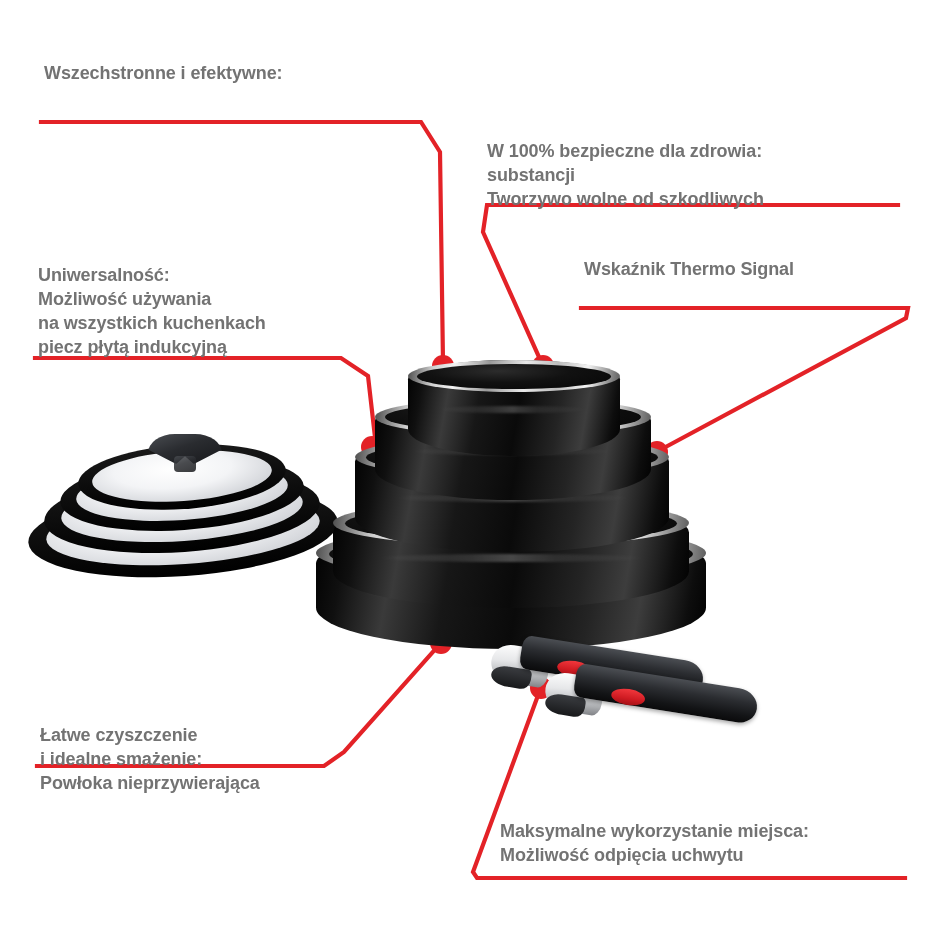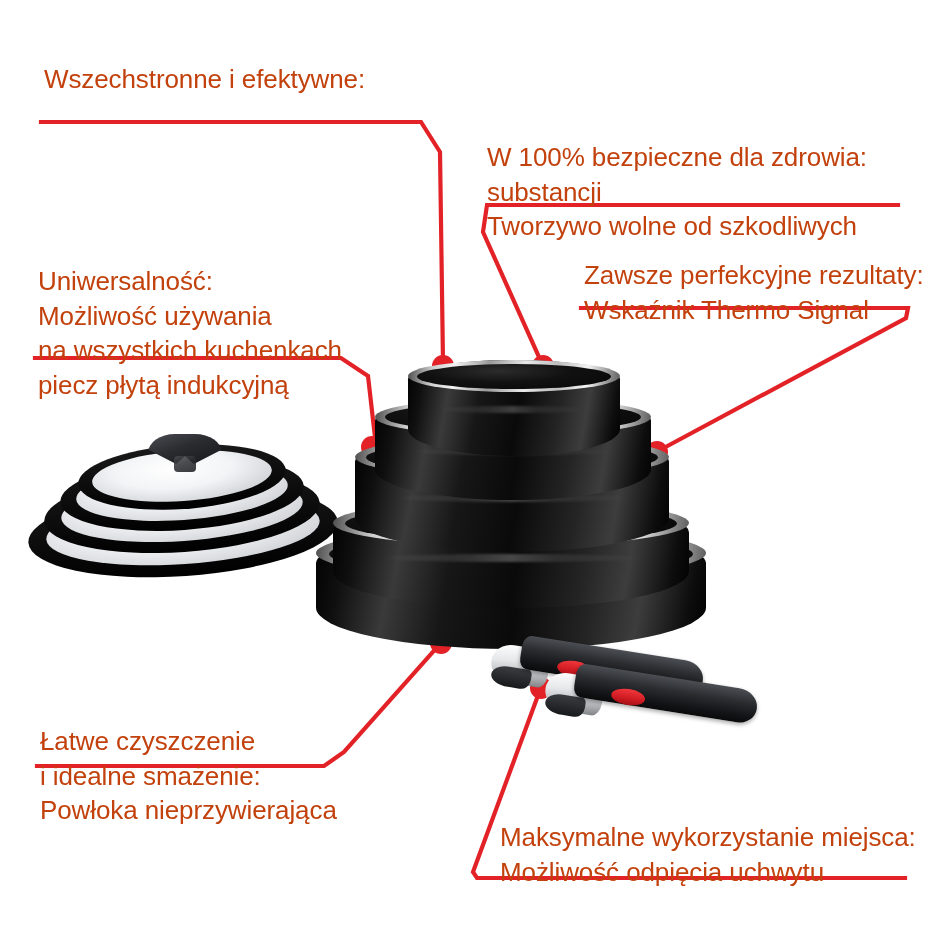--- a/index.html
+++ b/index.html
@@ -10,23 +10,23 @@
   }
   #stage{
     position:relative;
     width:945px;height:945px;
     background:#ffffff;
     overflow:hidden;
   }
   
   .callout{
     position:absolute;
-    color:#c2410c;
-    font-weight:normal;
-    font-size:26px;
+    color:#737373;
+    font-weight:bold;
+    font-size:18px;
     line-height:1.33;
     letter-spacing:-0.1px;
     white-space:nowrap;
   }
   .callout .ln{display:block;}
   
   #leaders{
     position:absolute;left:0;top:0;
     width:945px;height:945px;
     pointer-events:none;
@@ -229,21 +229,20 @@
   </div>
 
   <div class="callout" style="left:38px;top:264px;">
     <span class="ln">Uniwersalność:</span>
     <span class="ln">Możliwość używania</span>
     <span class="ln">na wszystkich kuchenkach</span>
     <span class="ln">piecz płytą indukcyjną</span>
   </div>
 
   <div class="callout" style="left:584px;top:258px;">
-    <span class="ln">Zawsze perfekcyjne rezultaty:</span>
     <span class="ln">Wskaźnik Thermo Signal</span>
   </div>
 
   <div class="callout" style="left:40px;top:724px;">
     <span class="ln">Łatwe czyszczenie</span>
     <span class="ln">i idealne smażenie:</span>
     <span class="ln">Powłoka nieprzywierająca</span>
   </div>
 
   <div class="callout" style="left:500px;top:820px;">

